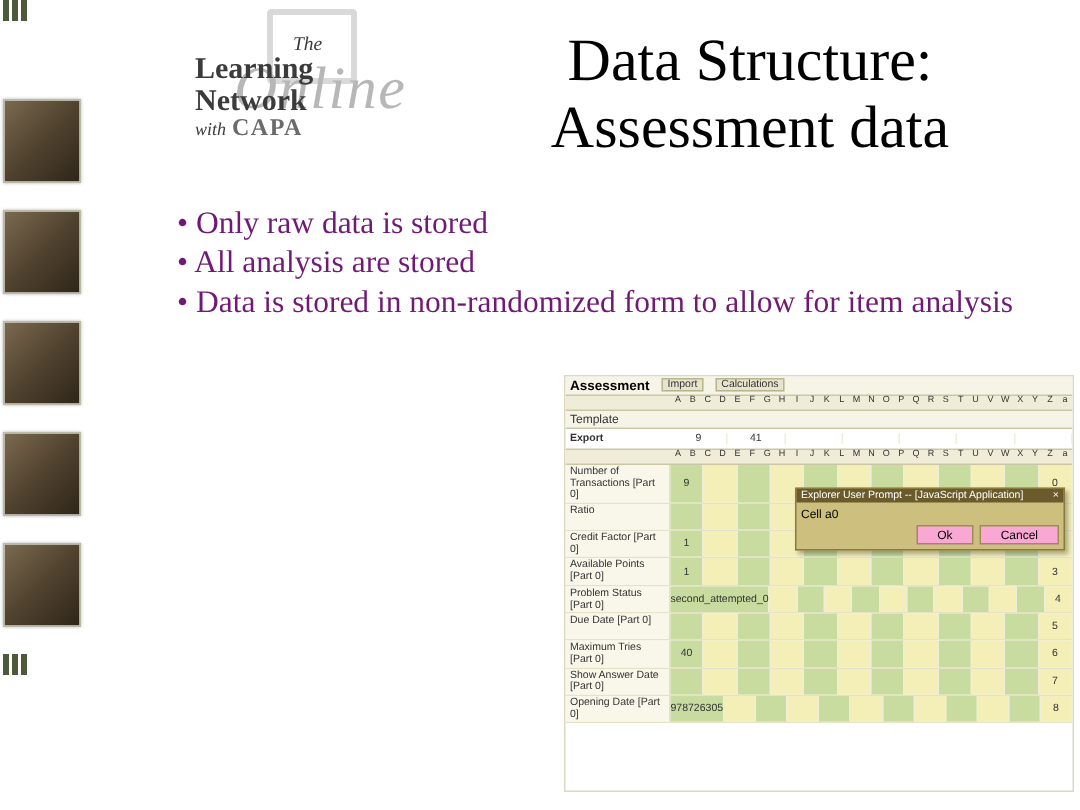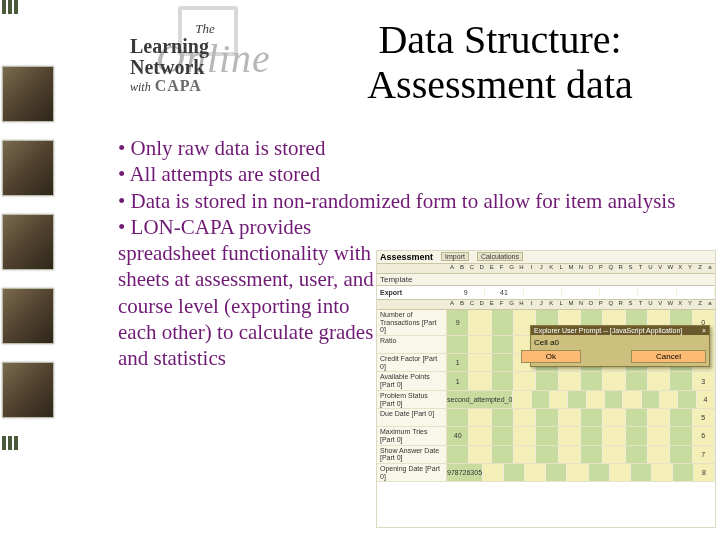--- a/index.html
+++ b/index.html
@@ -159,22 +159,22 @@
     display: flex; justify-content: space-between;
   }
   .dialog .field {
     width: 100%; height: 14px;
     background: #fff; border: 1px inset #aaa;
     margin: 2px 0; font-size: 8px;
     padding: 1px 2px;
   }
   .dialog .btns { display: flex; gap: 4px; justify-content: flex-end; margin-top: 3px; }
   .dialog .btns .b {
-    background: #fdba74; border: 1px solid #9c8e52;
-    padding: 1px 24px; font-size: 8px; margin-left: 46px;
+    background: #f9a8d4; border: 1px solid #9c8e52;
+    padding: 1px 13px; font-size: 8px;
   }
 </style>
 </head>
 <body>
 
 <div class="sidebar">
   <div class="deco"><span></span><span></span><span></span></div>
   <div class="photo"></div>
   <div class="photo"></div>
   <div class="photo"></div>
@@ -193,23 +193,22 @@
        <span class="capa">CAPA</span></div>
 </div>
 
 <div class="title">
   <div>Data Structure:</div>
   <div>Assessment data</div>
 </div>
 
 <div class="bullets">
   <p class="wide">Only raw data is stored</p>
-  <p class="wide">All attempts are stored</p>
+  <p class="wide">All analysis are stored</p>
   <p class="wide">Data is stored in non-randomized form to allow for item analysis</p>
-  <p class="narrow">LON-CAPA provides spreadsheet functionality with sheets at assessment, user, and course level (exporting into each other) to calculate grades and statistics</p>
 </div>
 
 <div class="sheet">
   <div class="hdr">
     <span class="assess">Assessment</span>
     <span class="btn">Import</span>
     <span class="btn">Calculations</span>
   </div>
   <div class="colhdr">
     <div class="labcell"></div>

